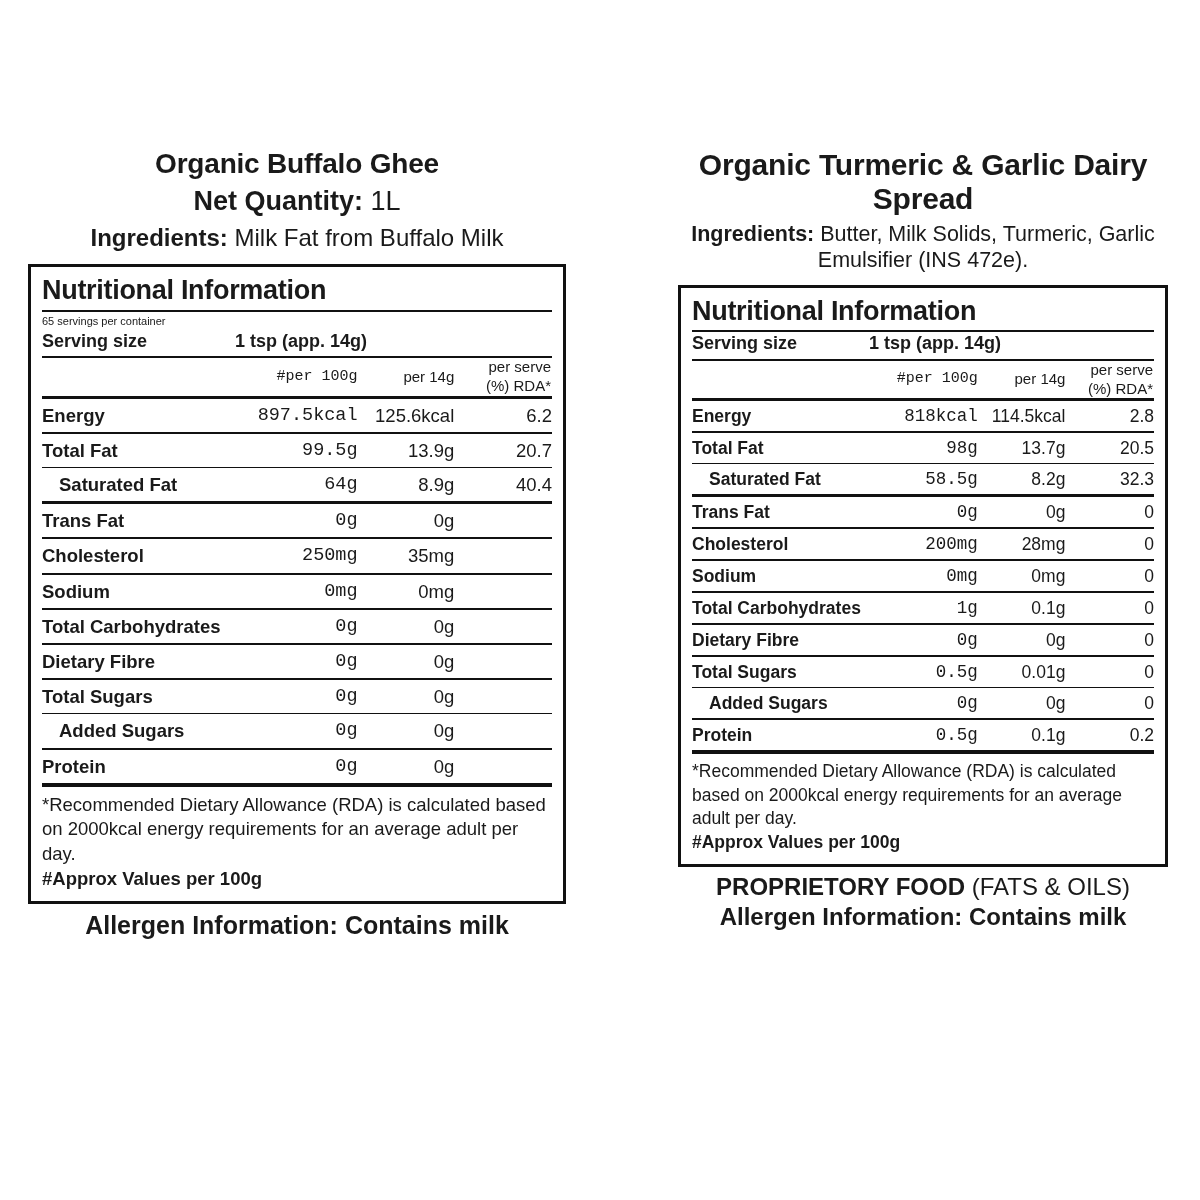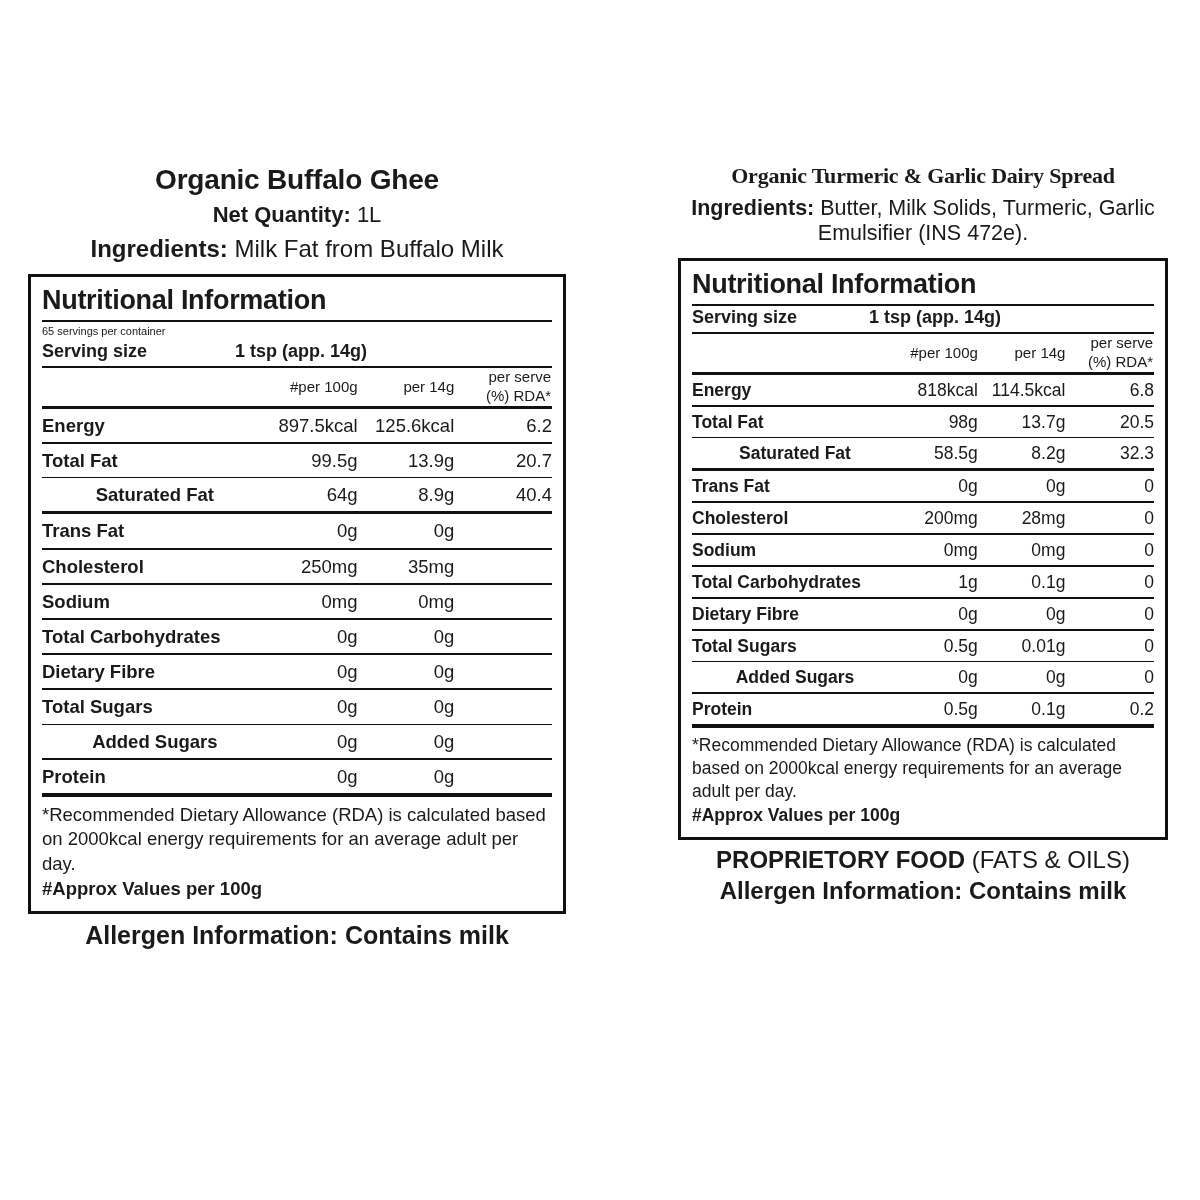--- a/index.html
+++ b/index.html
@@ -17,21 +17,21 @@
 
   .page {
     position: relative;
     width: 1200px;
     height: 1200px;
     box-sizing: border-box;
   }
 
   .panels {
     position: absolute;
-    top: 164px;
+    top: 148px;
     left: 0;
     width: 1200px;
     display: flex;
     flex-direction: row;
     align-items: flex-start;
   }
 
   .panel {
     box-sizing: border-box;
   }
@@ -41,28 +41,28 @@
   
   .head-block { text-align: center; }
 
   .product-title {
     font-weight: 700;
     letter-spacing: -0.2px;
     line-height: 1.12;
     margin: 0 0 7px 0;
   }
   .panel-left .product-title  { font-size: 28px; }
-  .panel-right .product-title { font-size: 22px; font-family: Liberation Serif, serif; }
+  .panel-right .product-title { font-size: 30px; }
 
   .netqty {
     line-height: 1.15;
     margin: 0 0 7px 0;
     white-space: nowrap;
   }
-  .panel-left .netqty  { font-size: 22px; }
+  .panel-left .netqty  { font-size: 27px; }
   .panel-right .netqty { font-size: 26px; }
   .netqty .lbl { font-weight: 700; }
   .netqty .val { font-weight: 400; }
 
   .ingredients {
     line-height: 1.2;
     margin: 0 0 11px 0;
   }
   .panel-left .ingredients  { font-size: 24px; }
   .panel-right .ingredients { font-size: 21.5px; }
@@ -111,21 +111,21 @@
     width: 100%;
     border-collapse: collapse;
     table-layout: fixed;
   }
   table.nutri td {
     padding: 0;
     vertical-align: middle;
   }
 
   .col-name  { width: 41%; }
-  .col-a     { width: 21%; }
+  .col-a     { width: 21%; font-family: Liberation Mono, monospace; }
   .col-b     { width: 19%; }
   .col-c     { width: 19%; }
 
   .hdr td {
     font-size: 15px;
     font-weight: 400;
     line-height: 1.25;
     padding: 5px 0 4px 0;
     text-align: right;
   }
@@ -136,21 +136,21 @@
     font-size: 18.5px;
     line-height: 1.2;
     padding: 6px 0 5px 0;
   }
   .panel-right tr.data td { font-size: 17.5px; padding: 5px 0 4px 0; }
 
   tr.data td.name {
     font-weight: 700;
     text-align: left;
   }
-  tr.data td.name.indent { padding-left: 17px; text-align: center; }
+  tr.data td.name.indent { padding-left: 17px; }
   tr.data td.num {
     font-weight: 400;
     text-align: right;
   }
 
   tr.line-thin td  { border-top: 1.5px solid #111; }
   tr.line-med td   { border-top: 2.5px solid #111; }
   tr.line-thick td { border-top: 3.5px solid #111; }
 
   .footnote {
@@ -319,21 +319,21 @@
                 <td class="col-b">per 14g</td>
                 <td class="col-c">
                   <span class="sub">per serve</span>
                   <span class="sub">(%) RDA*</span>
                 </td>
               </tr>
               <tr class="data line-thick">
                 <td class="name col-name">Energy</td>
                 <td class="num col-a">818kcal</td>
                 <td class="num col-b">114.5kcal</td>
-                <td class="num col-c">6.8</td>
+                <td class="num col-c">2.8</td>
               </tr>
               <tr class="data line-med">
                 <td class="name col-name">Total Fat</td>
                 <td class="num col-a">98g</td>
                 <td class="num col-b">13.7g</td>
                 <td class="num col-c">20.5</td>
               </tr>
               <tr class="data line-thin">
                 <td class="name col-name indent">Saturated Fat</td>
                 <td class="num col-a">58.5g</td>

